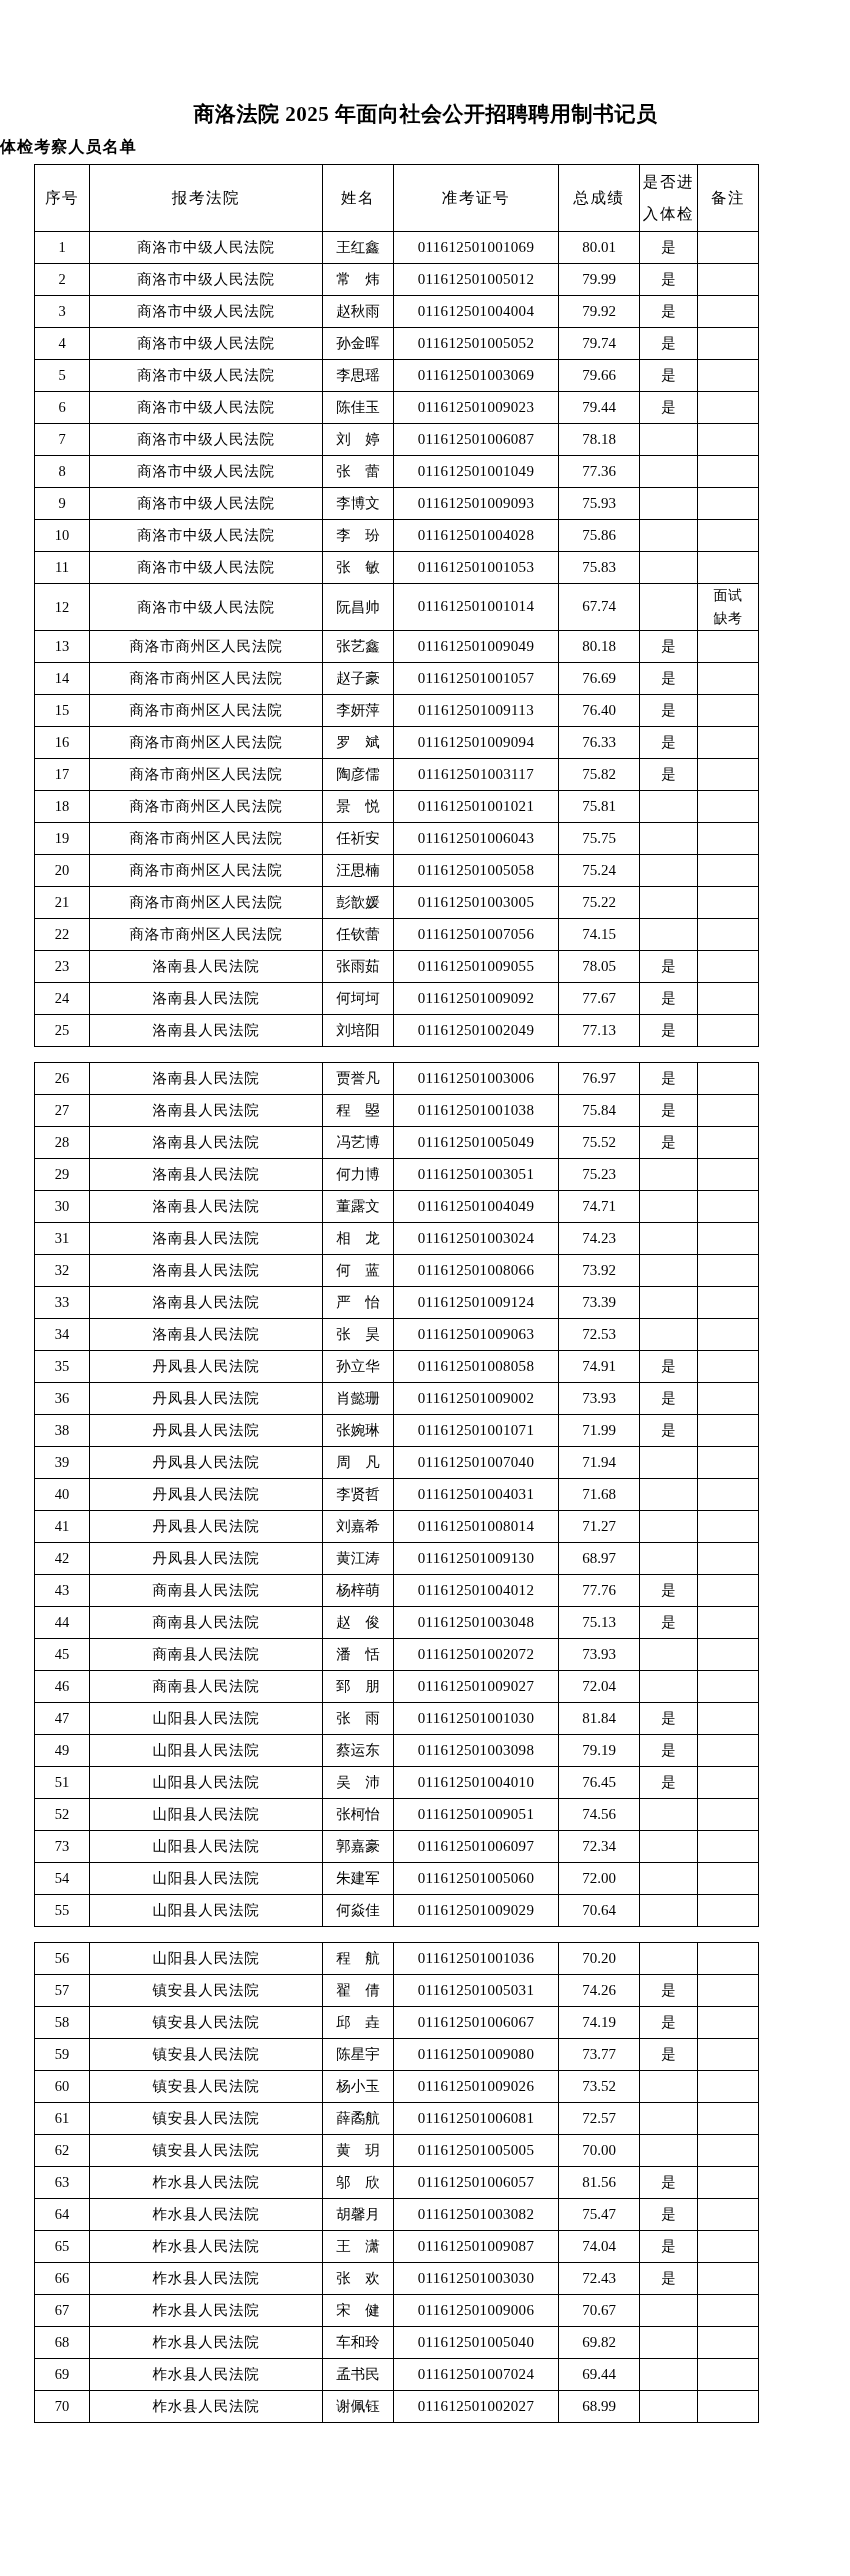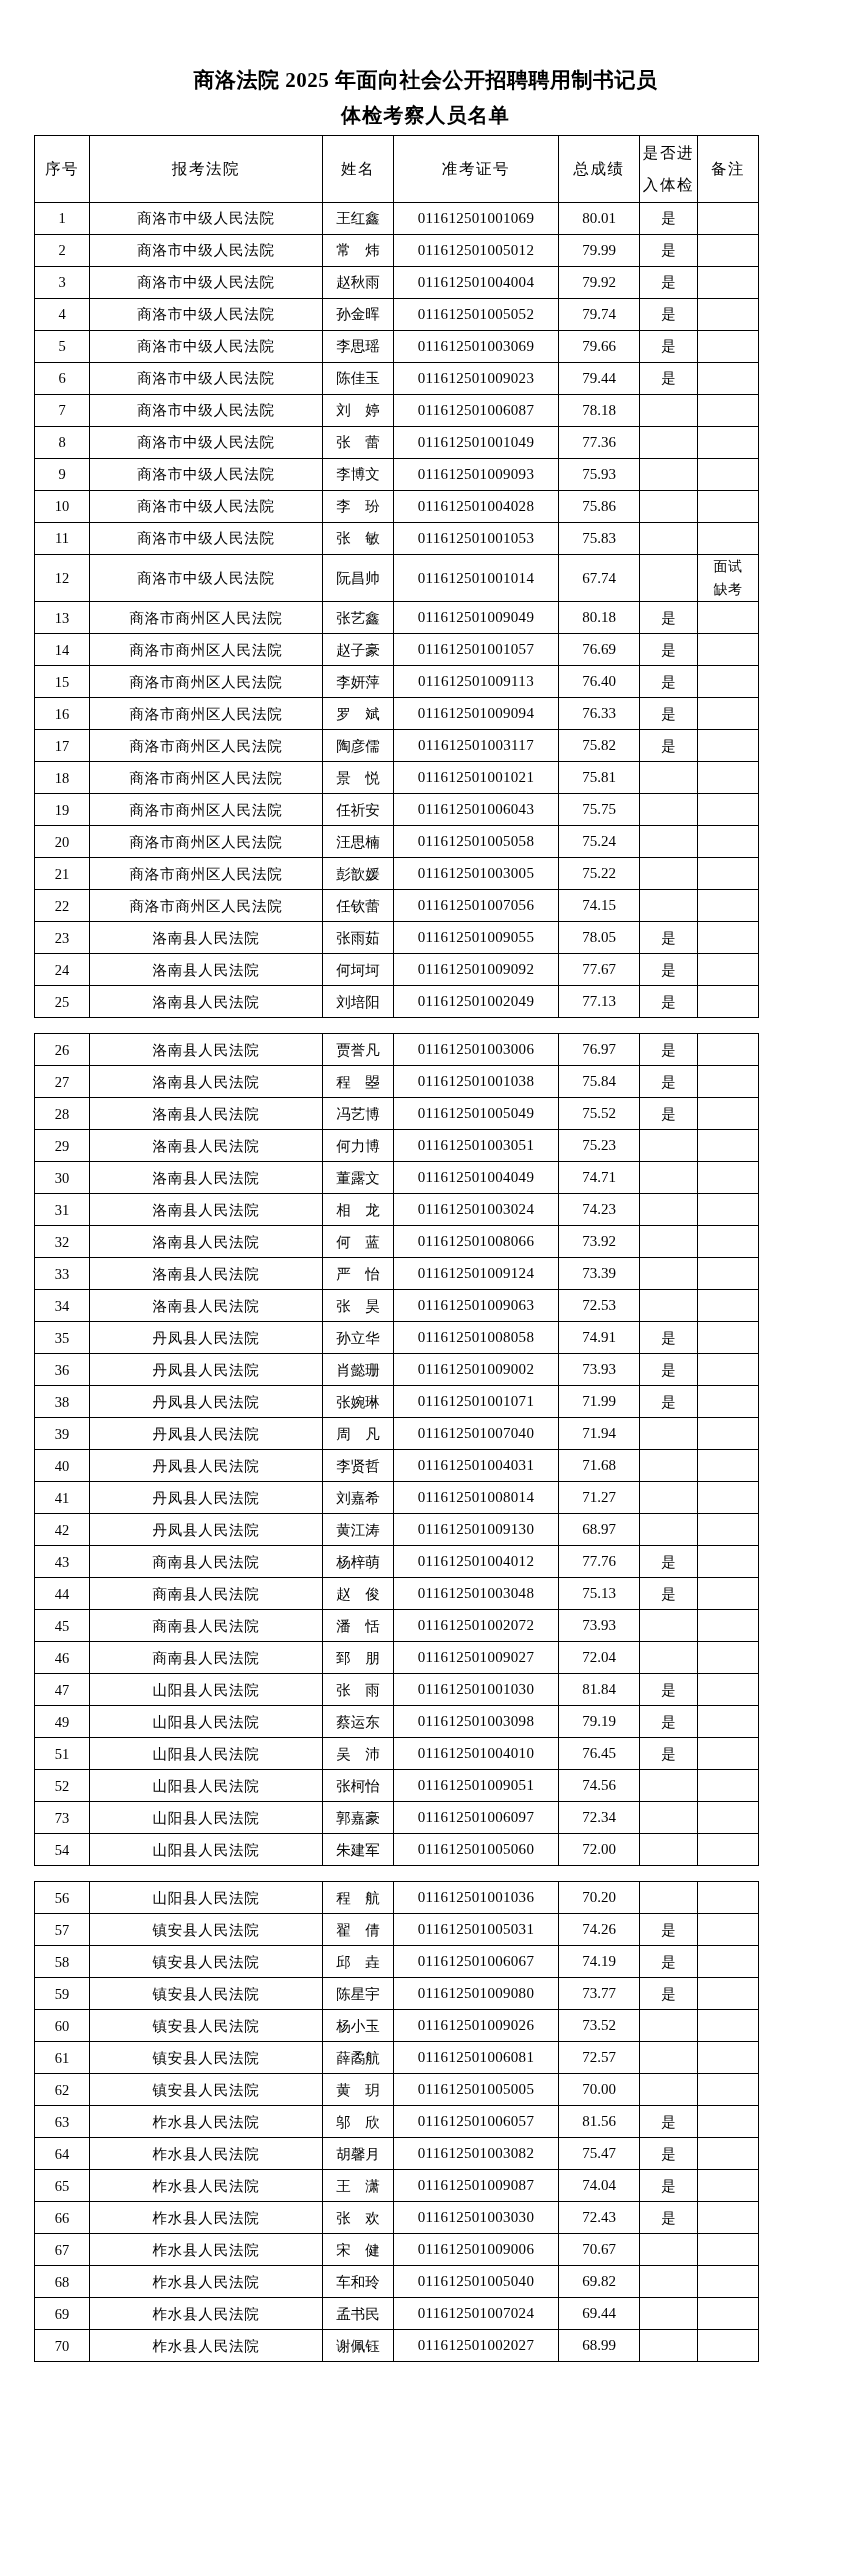--- a/index.html
+++ b/index.html
@@ -7,31 +7,30 @@
     position:relative;
     width:851px;
     height:2576px;
     background:#ffffff;
     color:#000;
     font-family:"Liberation Serif","DejaVu Serif",serif;
     overflow:hidden;
   }
   .title1{
     margin:0;
-    padding-top:66px;
+    padding-top:100px;
     text-align:center;
     font-size:21px;
     line-height:1.35;
     font-weight:700;
     letter-spacing:0.5px;
   }
   .title2{
     margin:7.5px 0 0 0;
-    text-align:center;
-    font-size:20px;
+    font-size:16px;
     line-height:1.35;
     font-weight:700;
     letter-spacing:1.1px;
   }
   table.tbl{
     border-collapse:collapse;
     table-layout:fixed;
     margin-left:34px;
     width:724px;
     margin-bottom:15px;
@@ -564,20 +563,29 @@
         </tr>
         <tr>
           <td class="c0">54</td>
           <td class="c1">山阳县人民法院</td>
           <td class="c2">朱建军</td>
           <td class="c3">011612501005060</td>
           <td class="c4">72.00</td>
           <td class="c5"></td>
           <td class="c6"></td>
         </tr>
+        <tr>
+          <td class="c0">55</td>
+          <td class="c1">山阳县人民法院</td>
+          <td class="c2">何焱佳</td>
+          <td class="c3">011612501009029</td>
+          <td class="c4">70.64</td>
+          <td class="c5"></td>
+          <td class="c6"></td>
+        </tr>
       </tbody>
   </table>
 
   <table class="tbl">
     <colgroup>
       <col style="width:55px">
         <col style="width:233px">
         <col style="width:71px">
       <col style="width:165px">
         <col style="width:81px">

